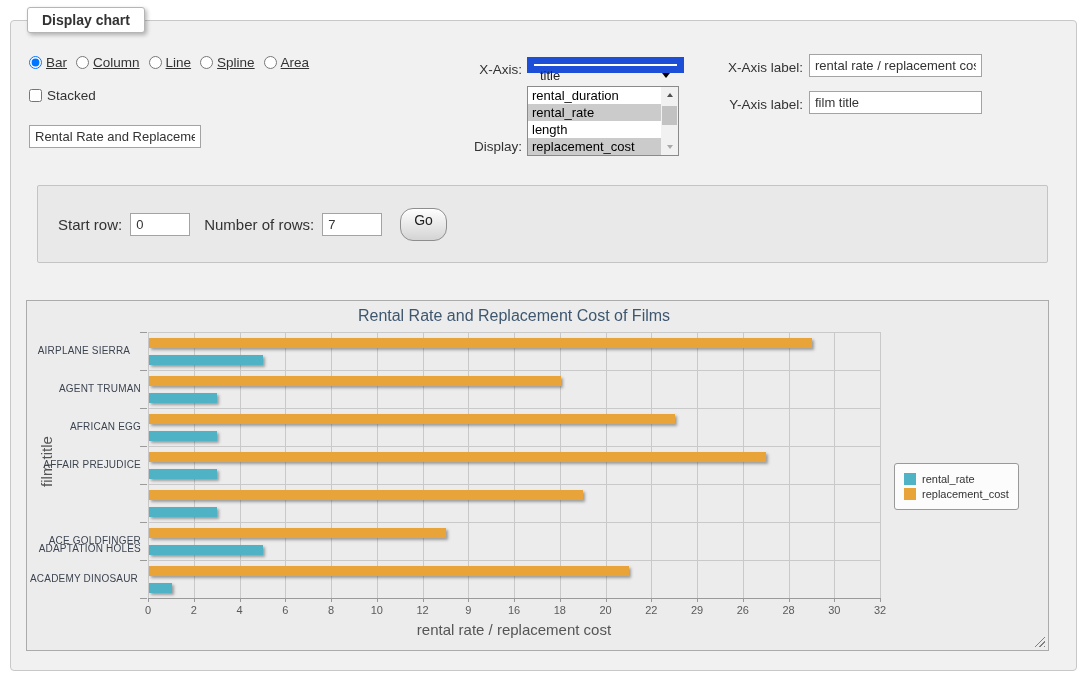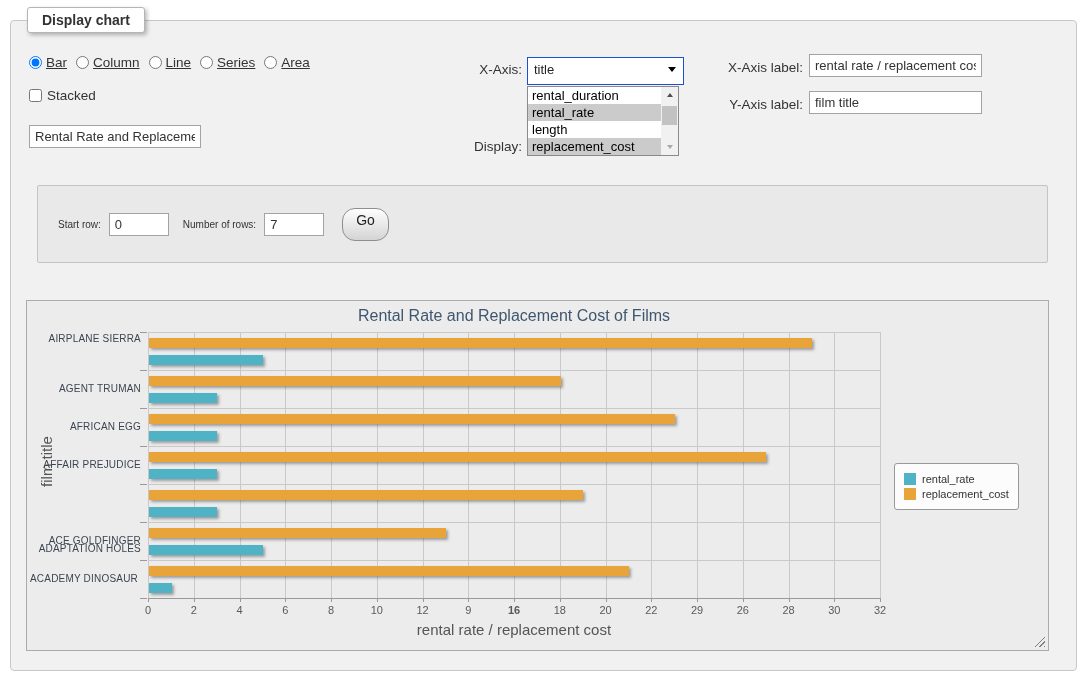--- a/index.html
+++ b/index.html
@@ -25,22 +25,22 @@
   .txt { background:#fff; border:1px solid #a3a3a3; padding:2px 5px; font-size:13px;
          color:#333; font-family:"Liberation Sans", sans-serif; }
   .title-input { position:absolute; left:29px; top:125px; width:172px; height:23px; }
 
   .lbl { position:absolute; text-align:right; color:#333; font-size:13.5px; }
   .lbl-xaxis   { left:440px; top:62px;  width:82px; }
   .lbl-series  { left:440px; top:139px; width:82px; }
   .lbl-xlabel  { left:705px; top:60px;  width:98px; }
   .lbl-ylabel  { left:705px; top:97px;  width:98px; }
 
-  .select-box { position:absolute; left:527px; top:57px; width:157px; height:28px;
-                background:#fff; border:1px solid #1d4ed8; }
+  .select-box { position:absolute; left:527px; top:57px; width:157px; height:16px;
+                background:#fff; border:7px solid #1d4ed8; }
   .select-box .val { position:absolute; left:6px; top:4px; font-size:13px; color:#222; }
   .select-arrow { position:absolute; right:7px; top:9px; width:0; height:0;
                   border-left:4px solid transparent; border-right:4px solid transparent;
                   border-top:5px solid #000; }
 
   .series-list { position:absolute; left:527px; top:86px; width:152px; height:70px;
                  background:#fff; border:1px solid #8a8a8a; overflow:hidden; }
   .series-opts { position:absolute; left:0; top:0; width:133px; }
   .series-opt  { height:17px; line-height:17px; padding-left:4px; font-size:13px; color:#000;
                  white-space:nowrap; }
@@ -55,21 +55,21 @@
               border-top:4px solid #a9a9a9; }
   .sb-thumb { position:absolute; left:1px; top:19px; width:15px; height:19px; background:#c2c2c2; }
 
   .axis-input { position:absolute; left:809px; width:173px; height:23px; }
   .xlabel-input { top:54px; } .ylabel-input { top:91px; }
 
   
   .rows-panel { position:absolute; left:37px; top:185px; width:1011px; height:78px;
                 background:#e9e9e9; border:1px solid #c4c4c4; border-radius:2px; }
   .rows-inner { position:absolute; left:20px; top:0; height:100%; display:flex; align-items:center; }
-  .rows-inner .flabel { font-size:10px; color:#333; }
+  .rows-inner .flabel { font-size:15px; color:#333; }
   .small-input { width:60px; height:23px; margin-left:8px; }
   .ml { margin-left:14px; }
   .go-btn { margin-left:18px; padding:3px 13px 12px; font-size:14px; color:#222;
             border:1px solid #8e8e8e; border-radius:13px;
             background:linear-gradient(#fefefe,#d4d4d4);
             box-shadow:inset 0 1px 0 #fff; cursor:pointer;
             font-family:"Liberation Sans", sans-serif; }
 
   
   .chart-panel { position:absolute; left:26px; top:300px; width:1023px; height:351px;
@@ -113,21 +113,21 @@
   <label class="radio-item">
     <input type="radio" name="ctype" style="">
     <span>Column</span>
   </label>
   <label class="radio-item">
     <input type="radio" name="ctype" style="">
     <span>Line</span>
   </label>
   <label class="radio-item">
     <input type="radio" name="ctype" style="">
-    <span>Series</span>
+    <span>Spline</span>
   </label>
   <label class="radio-item">
     <input type="radio" name="ctype" style="">
     <span>Area</span>
   </label>
 </div>
 
 <label class="check-row">
   <input type="checkbox" style="">
   <span>Stacked</span>
@@ -209,21 +209,21 @@
     <div class="tick-x" style="left: 349.75px; top: 297px;"></div>
     <div class="xtick-label" style="left: 329.75px; top: 303px;">10</div>
     <div class="gridline-v" style="left: 395.5px; top: 31px; height: 266px;"></div>
     <div class="tick-x" style="left: 395.5px; top: 297px;"></div>
     <div class="xtick-label" style="left: 375.5px; top: 303px;">12</div>
     <div class="gridline-v" style="left: 441.25px; top: 31px; height: 266px;"></div>
     <div class="tick-x" style="left: 441.25px; top: 297px;"></div>
     <div class="xtick-label" style="left: 421.25px; top: 303px;">9</div>
     <div class="gridline-v" style="left: 487px; top: 31px; height: 266px;"></div>
     <div class="tick-x" style="left: 487px; top: 297px;"></div>
-    <div class="xtick-label" style="left: 467px; top: 303px; font-weight: bold;">16</div>
+    <div class="xtick-label" style="left: 467px; top: 303px;">16</div>
     <div class="gridline-v" style="left: 532.75px; top: 31px; height: 266px;"></div>
     <div class="tick-x" style="left: 532.75px; top: 297px;"></div>
     <div class="xtick-label" style="left: 512.75px; top: 303px;">18</div>
     <div class="gridline-v" style="left: 578.5px; top: 31px; height: 266px;"></div>
     <div class="tick-x" style="left: 578.5px; top: 297px;"></div>
     <div class="xtick-label" style="left: 558.5px; top: 303px;">20</div>
     <div class="gridline-v" style="left: 624.25px; top: 31px; height: 266px;"></div>
     <div class="tick-x" style="left: 624.25px; top: 297px;"></div>
     <div class="xtick-label" style="left: 604.25px; top: 303px;">22</div>
     <div class="gridline-v" style="left: 670px; top: 31px; height: 266px;"></div>
@@ -251,21 +251,21 @@
     <div class="tick-y" style="left: 113px; top: 145px;"></div>
     <div class="gridline-h" style="left: 121px; top: 183px; width: 732px;"></div>
     <div class="tick-y" style="left: 113px; top: 183px;"></div>
     <div class="gridline-h" style="left: 121px; top: 221px; width: 732px;"></div>
     <div class="tick-y" style="left: 113px; top: 221px;"></div>
     <div class="gridline-h" style="left: 121px; top: 259px; width: 732px;"></div>
     <div class="tick-y" style="left: 113px; top: 259px;"></div>
     <div class="gridline-h" style="left: 121px; top: 297px; width: 732px;"></div>
     <div class="tick-y" style="left: 113px; top: 297px;"></div>
     <div class="axis-line-x" style="left: 121px; top: 297px; width: 733px;"></div>
-    <div class="cat-label" style="top: 32px;">AIRPLANE SIERRA</div>
+    <div class="cat-label" style="top: 44px; text-align: center;">AIRPLANE SIERRA</div>
     <div class="cat-label" style="top: 82px;">AGENT TRUMAN</div>
     <div class="cat-label" style="top: 120px;">AFRICAN EGG</div>
     <div class="cat-label" style="top: 158px;">AFFAIR PREJUDICE</div>
     <div class="cat-label" style="top: 196px; margin-top: 46px;">ADAPTATION HOLES</div>
     <div class="cat-label" style="top: 234px; text-align: right;">ACE GOLDFINGER</div>
     <div class="cat-label" style="top: 272px; text-align: center;">ACADEMY DINOSAUR</div>
     <div class="bar" style="left: 122px; top: 37px; width: 663.146px; background: rgb(233, 164, 57);"></div>
     <div class="bar" style="left: 122px; top: 75px; width: 411.521px; background: rgb(233, 164, 57);"></div>
     <div class="bar" style="left: 122px; top: 113px; width: 525.896px; background: rgb(233, 164, 57);"></div>
     <div class="bar" style="left: 122px; top: 151px; width: 617.396px; background: rgb(233, 164, 57);"></div>

